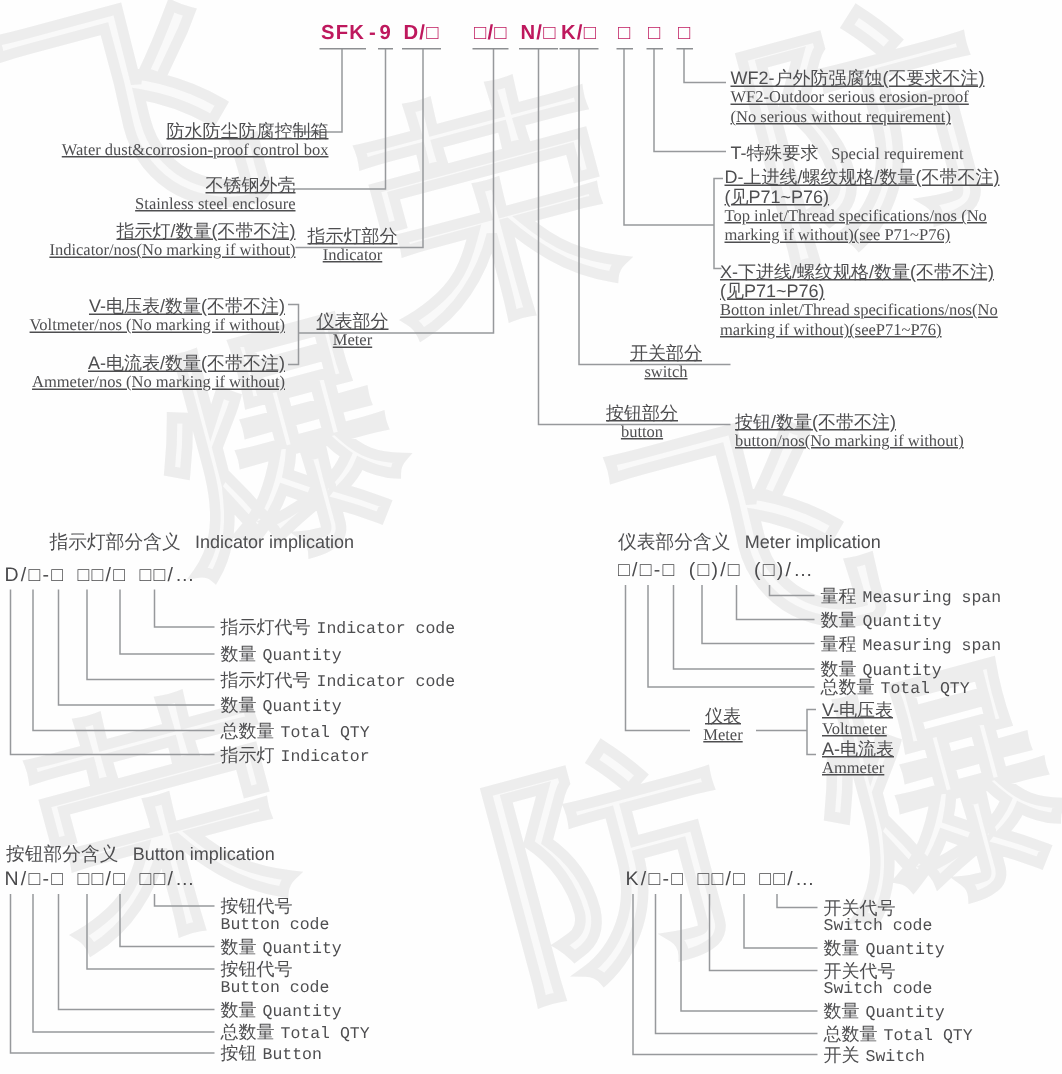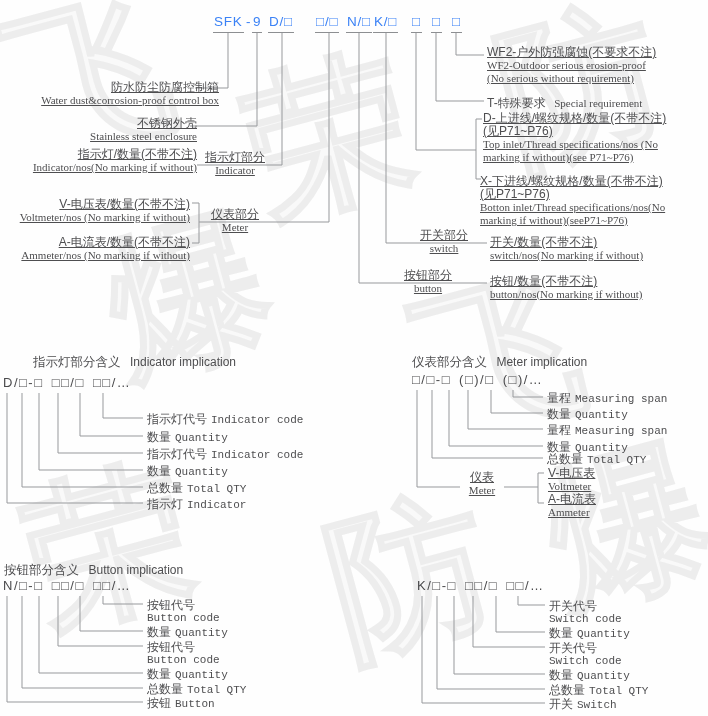--- a/index.html
+++ b/index.html
@@ -12,22 +12,22 @@
   .lblL{text-align:right;line-height:13px;}
   .lblM{text-align:center;line-height:14px;}
   .grpR{text-align:left;line-height:13px;white-space:nowrap;}
   .row{white-space:nowrap;line-height:13px;}
   .row .en{margin-left:4px;font-family:Liberation Mono, monospace;}
   .stacked .en{display:block;margin-left:0;line-height:12px;}
   .code{font-size:13px;letter-spacing:1.5px;word-spacing:3px;white-space:nowrap;color:#4a4a4c;}
   .sect-title{white-space:nowrap;}
   .sect-title .zh{font-size:12.5px;}
   .sect-title .en{font-family:"Liberation Sans","DejaVu Sans",sans-serif;font-size:12px;margin-left:5px;}
-  .seg{position:absolute;top:14px;font-size:13.5px;letter-spacing:0.8px;color:#3b82f6;
-       border-bottom:1px solid #8d8f92;padding:0 1px 2px 1px;line-height:16px;white-space:nowrap;}
+  .seg{position:absolute;top:14px;font-size:13.5px;letter-spacing:0.8px;color:#be185d;
+       border-bottom:1px solid #8d8f92;padding:0 1px 2px 1px;line-height:16px;white-space:nowrap;font-weight:bold;}
   .seg.nl{border-bottom:none;}
   svg.lines{position:absolute;left:0;top:0;z-index:1;}
   .txt{z-index:2;}
   .wm{position:absolute;z-index:0;font-size:160px;font-weight:bold;
       color:rgba(80,80,80,0.03);-webkit-text-stroke:2px #ededed;
       transform:rotate(-15deg);font-family:"Liberation Sans","DejaVu Sans",sans-serif;pointer-events:none;}
 </style>
 </head>
 <body>
 
@@ -133,24 +133,20 @@
     <span class="zh blk">(见P71~P76)</span>
     <span class="en blk">Top inlet/Thread specifications/nos (No</span>
     <span class="en blk">marking if without)(see P71~P76)</span>
   </div>
   <div class="abs txt grpR" style="left:480px;top:175px;">
     <span class="zh blk">X-下进线/螺纹规格/数量(不带不注)</span>
     <span class="zh blk">(见P71~P76)</span>
     <span class="en blk">Botton inlet/Thread specifications/nos(No</span>
     <span class="en blk">marking if without)(seeP71~P76)</span>
   </div>
-  <div class="abs txt grpR" style="left:490px;top:236px;">
-    <span class="zh blk">开关/数量(不带不注)</span>
-    <span class="en blk">switch/nos(No marking if without)</span>
-  </div>
   <div class="abs txt grpR" style="left:490px;top:275px;">
     <span class="zh blk">按钮/数量(不带不注)</span>
     <span class="en blk">button/nos(No marking if without)</span>
   </div>
 
   <div class="abs txt sect-title" style="left:4px;top:352px;margin-left:29px;">
     <span class="zh">指示灯部分含义</span>
     <span class="en">Indicator implication</span>
   </div>
   <div class="abs txt code" style="left:3px;top:375px;">D/□-□ □□/□ □□/…</div>

